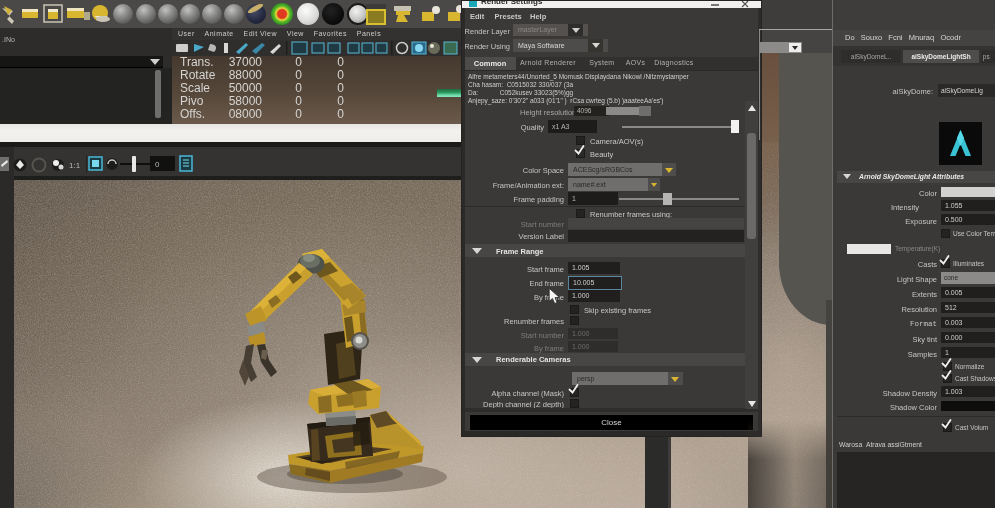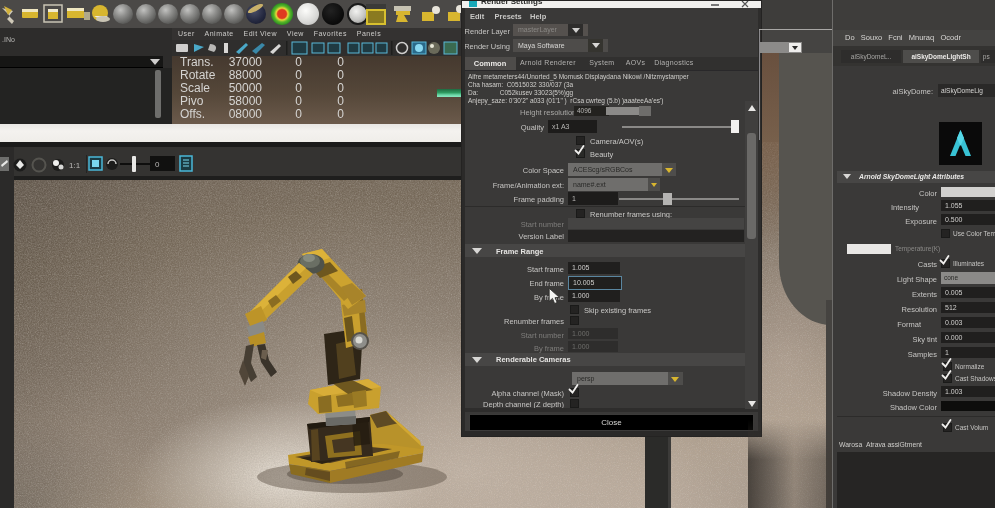--- a/index.html
+++ b/index.html
@@ -429,21 +429,21 @@
     <svg class="abs" style="left:105px;top:254px" width="12" height="12">
         <path d="M2.5 6.5 L5.5 9.5 L10.5 2" stroke="#f0efed" stroke-width="1.8" fill="none" stroke-linecap="round"></path>
       </svg>
     <div class="abs" style="left:120px;top:260px;color:#c6c5c3;font-size:6.5px;white-space:nowrap;">Illuminates</div>
     <div class="abs rlbl" style="left:40px;top:275px;width:64px;">Light Shape</div>
     <div class="abs" style="left:108px;top:272px;width:55px;height:12px;background:#8b8a88;color:#2a2a28;font-size:6.5px;line-height:12px;padding-left:3px;">cone</div>
     <div class="abs rlbl" style="left:40px;top:290px;width:64px;">Extents</div>
     <div class="abs fld" style="left:108px;top:287px;width:55px;height:11px;">0.005</div>
     <div class="abs rlbl" style="left:40px;top:305px;width:64px;">Resolution</div>
     <div class="abs fld" style="left:108px;top:302px;width:55px;height:11px;">512</div>
-    <div class="abs rlbl" style="left:24px;top:320px;width:64px;">Format</div>
+    <div class="abs rlbl" style="left:40px;top:320px;width:64px;font-family:Liberation Mono, monospace;">Format</div>
     <div class="abs fld" style="left:108px;top:317px;width:55px;height:11px;">0.003</div>
     <div class="abs rlbl" style="left:40px;top:335px;width:64px;">Sky tint</div>
     <div class="abs fld" style="left:108px;top:332px;width:55px;height:11px;">0.000</div>
     <div class="abs rlbl" style="left:40px;top:350px;width:64px;">Samples</div>
     <div class="abs fld" style="left:108px;top:347px;width:55px;height:11px;">1</div>
     <div class="chk" style="left:110px;top:362px;"></div>
     <svg class="abs" style="left:107px;top:357px" width="12" height="12">
         <path d="M2.5 6.5 L5.5 9.5 L10.5 2" stroke="#f0efed" stroke-width="1.8" fill="none" stroke-linecap="round"></path>
       </svg>
     <div class="abs" style="left:122px;top:363px;color:#c6c5c3;font-size:6.5px;white-space:nowrap;">Normalize</div>

